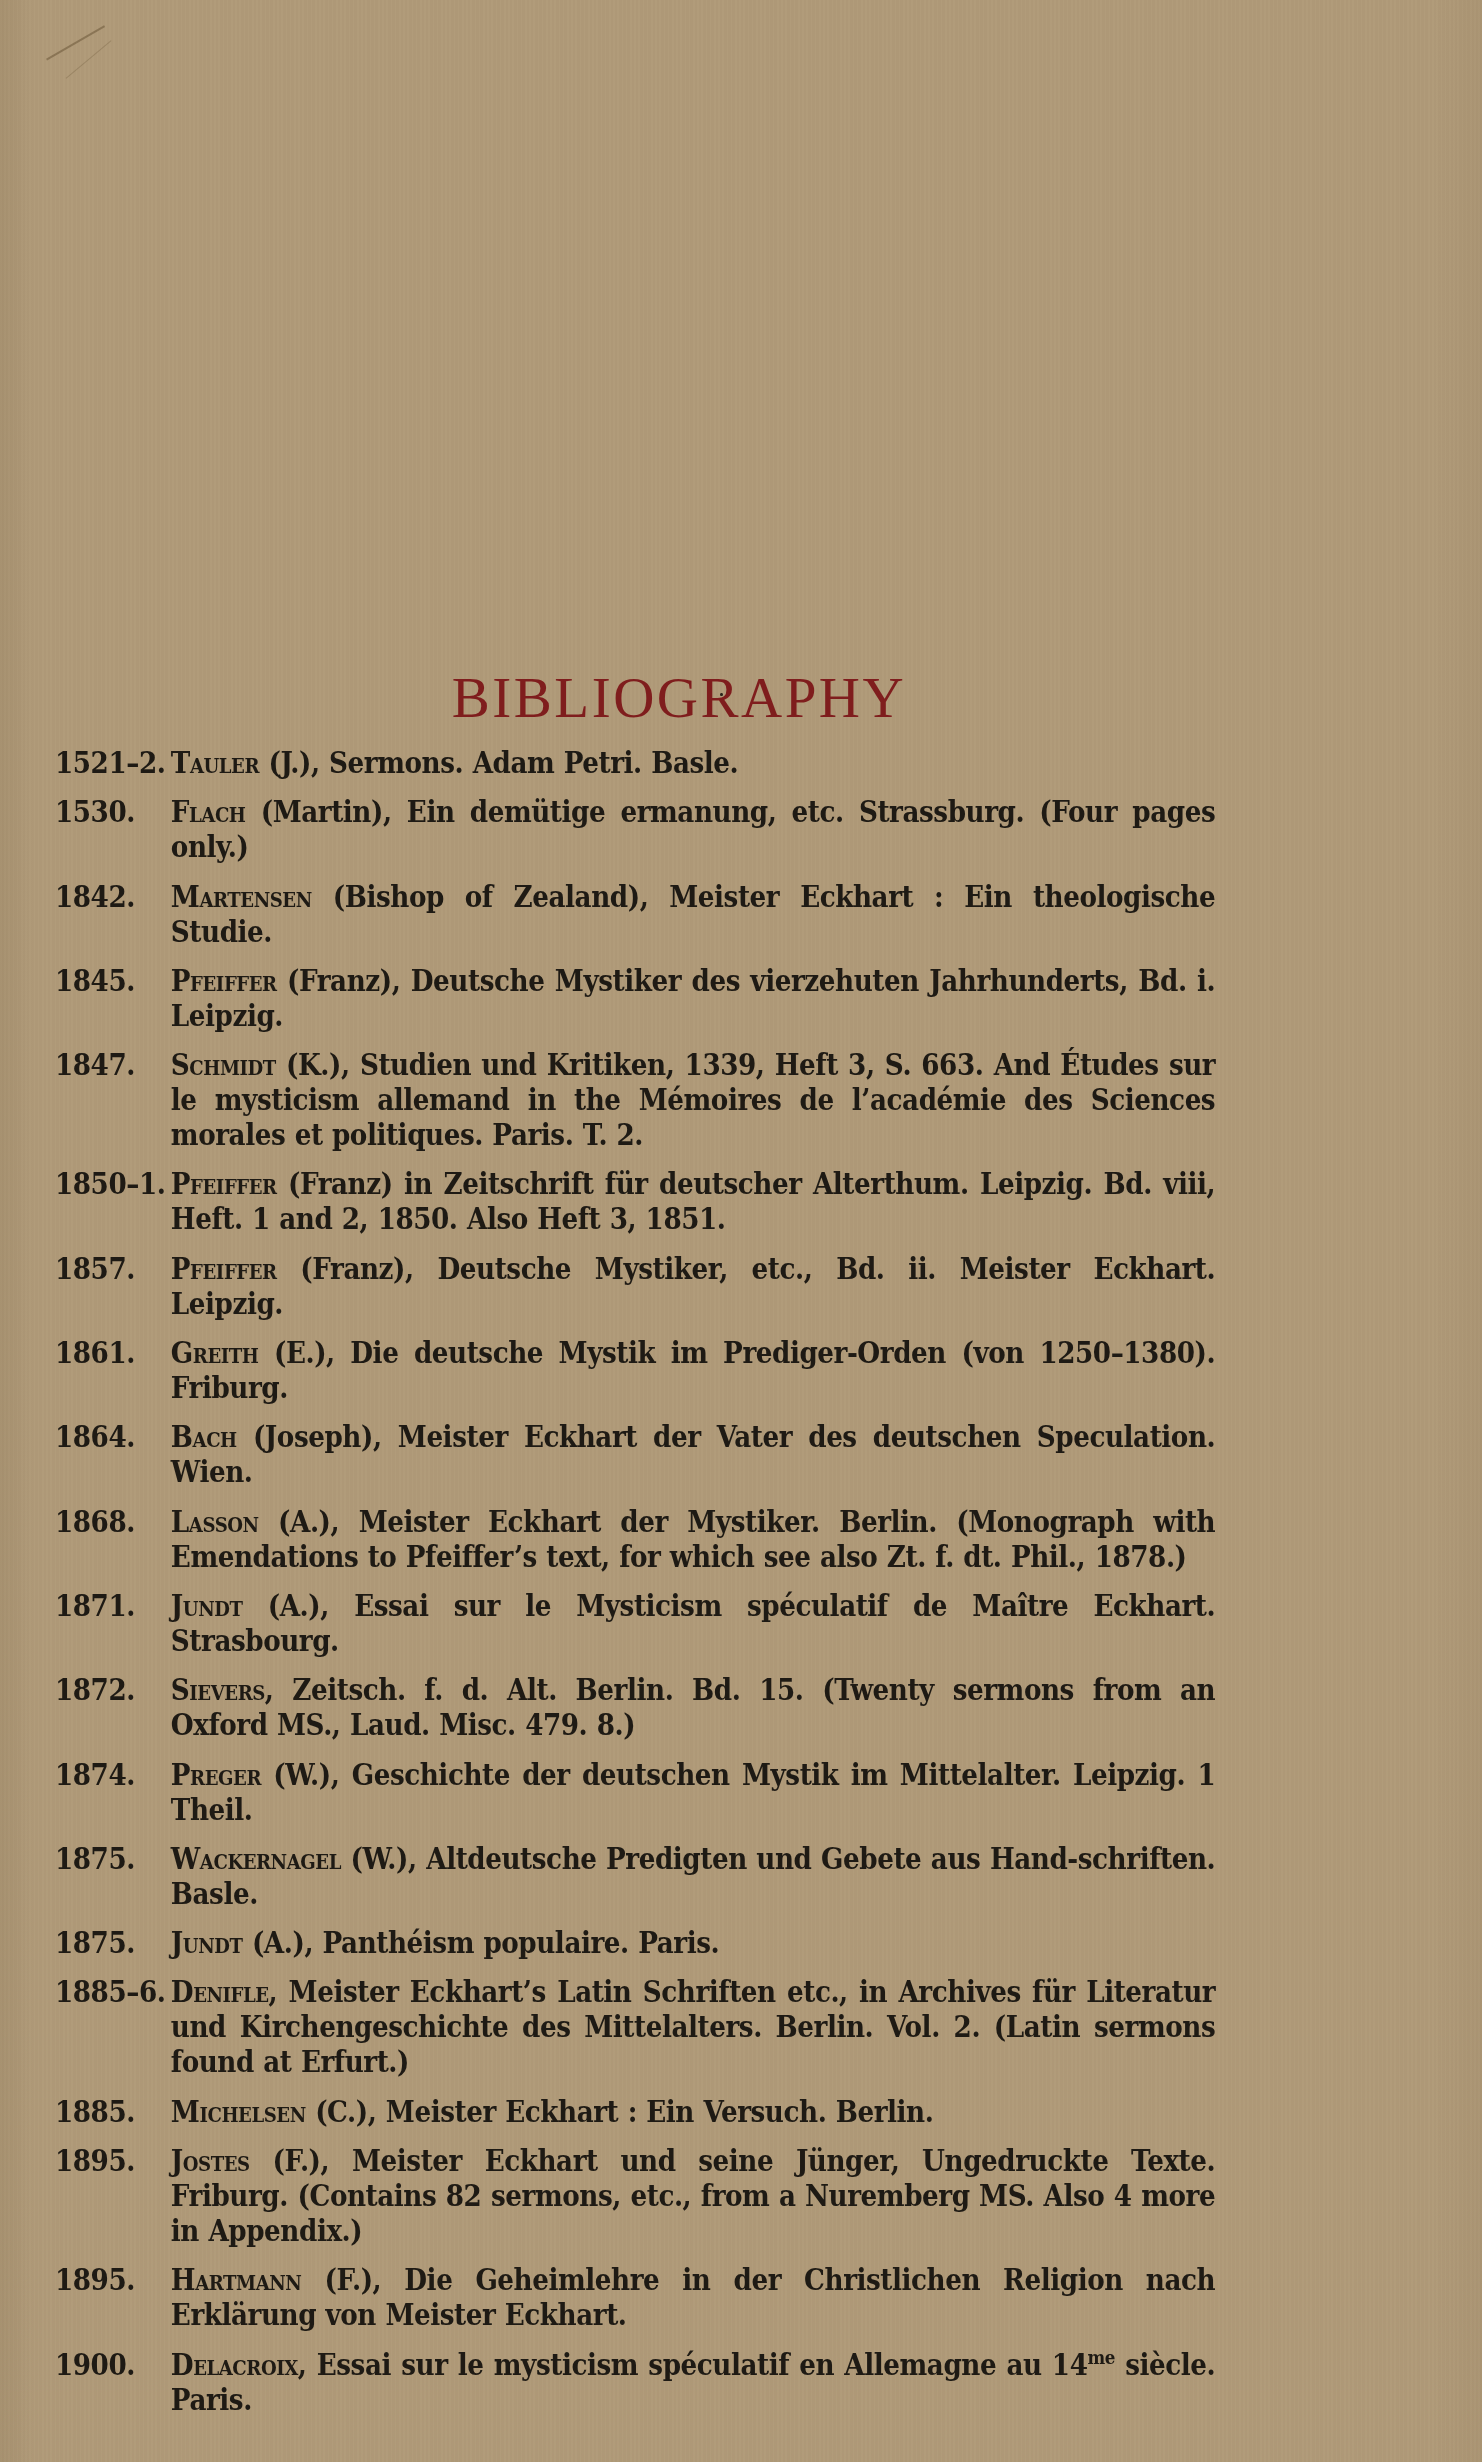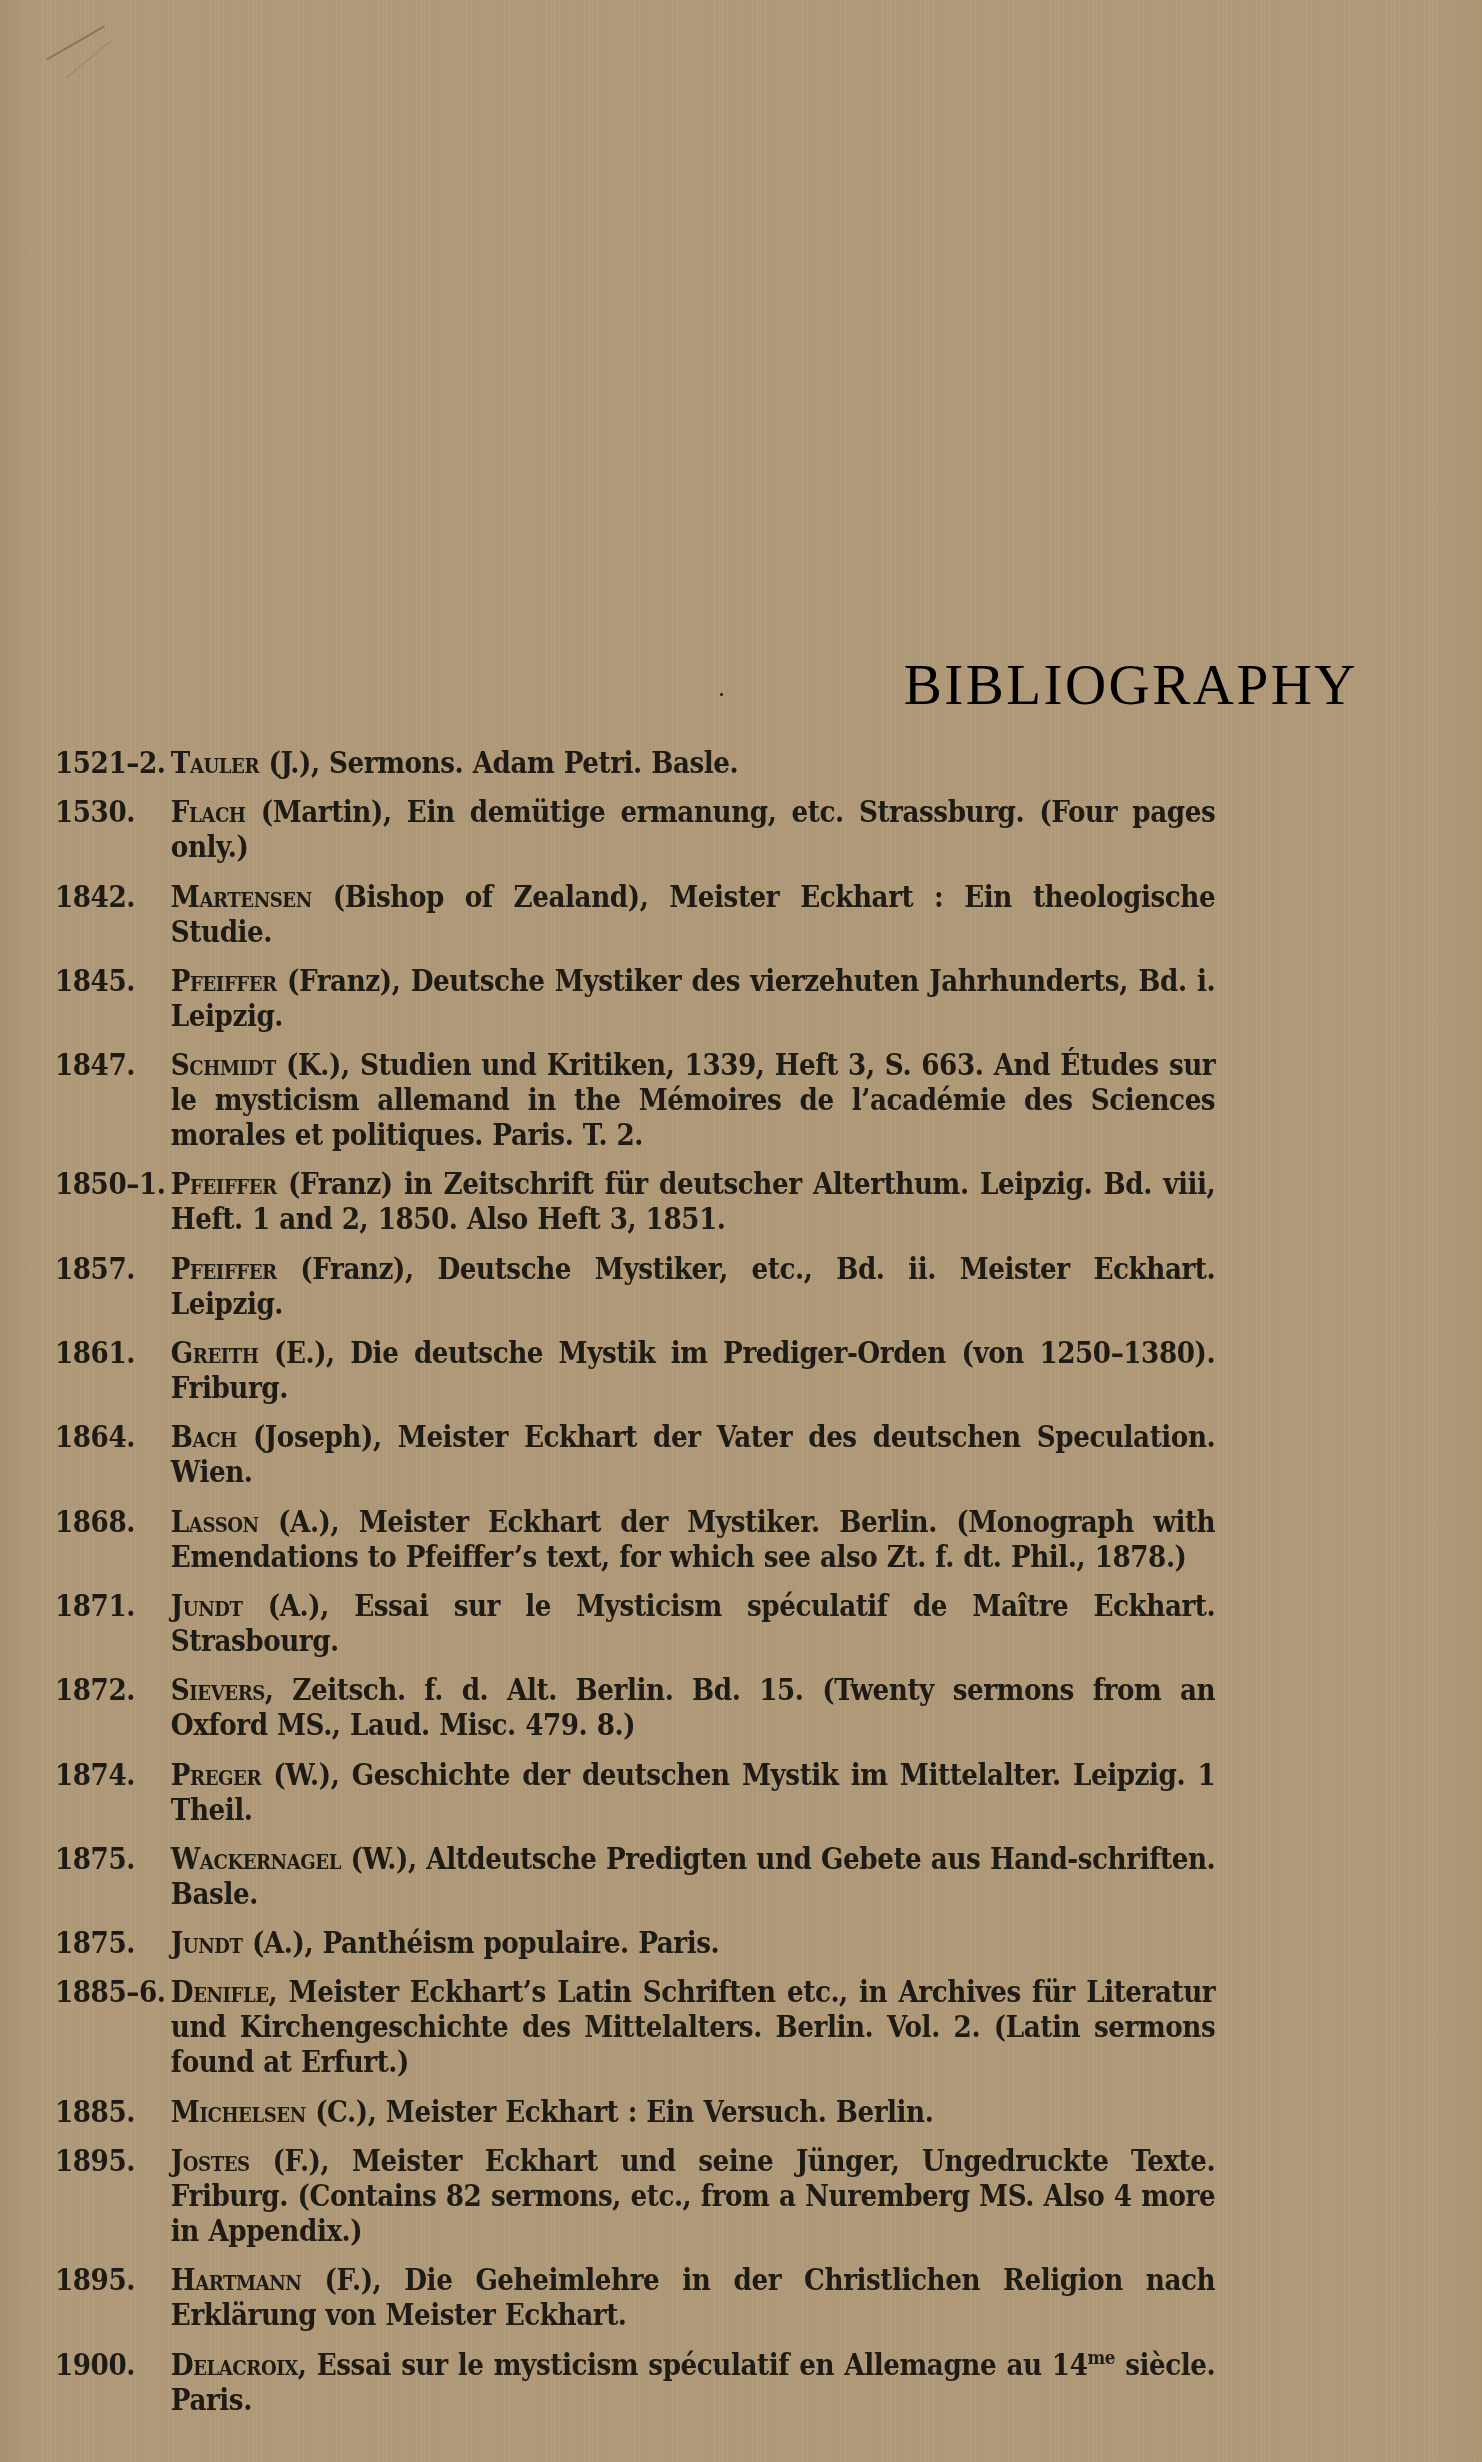--- a/index.html
+++ b/index.html
@@ -21,28 +21,28 @@
     }
     .page {
       position: absolute;
       left: 0;
       top: 0;
       width: 1482px;
       height: 2462px;
     }
     .title {
       position: absolute;
-      top: 614px;
+      top: 627px;
       left: 0;
       width: 1358px;
-      text-align: right;
+      text-align: center;
       font-family: "Liberation Serif", serif;
       font-size: 57px;
       letter-spacing: 2.5px;
-      color: #000000;
+      color: #7f1d1d;
       font-weight: normal;
     }
     .title-dot {
       position: absolute;
       top: 693px;
       left: 720px;
       width: 2.5px;
       height: 3.4px;
       background: #2a241c;
       border-radius: 50%;

